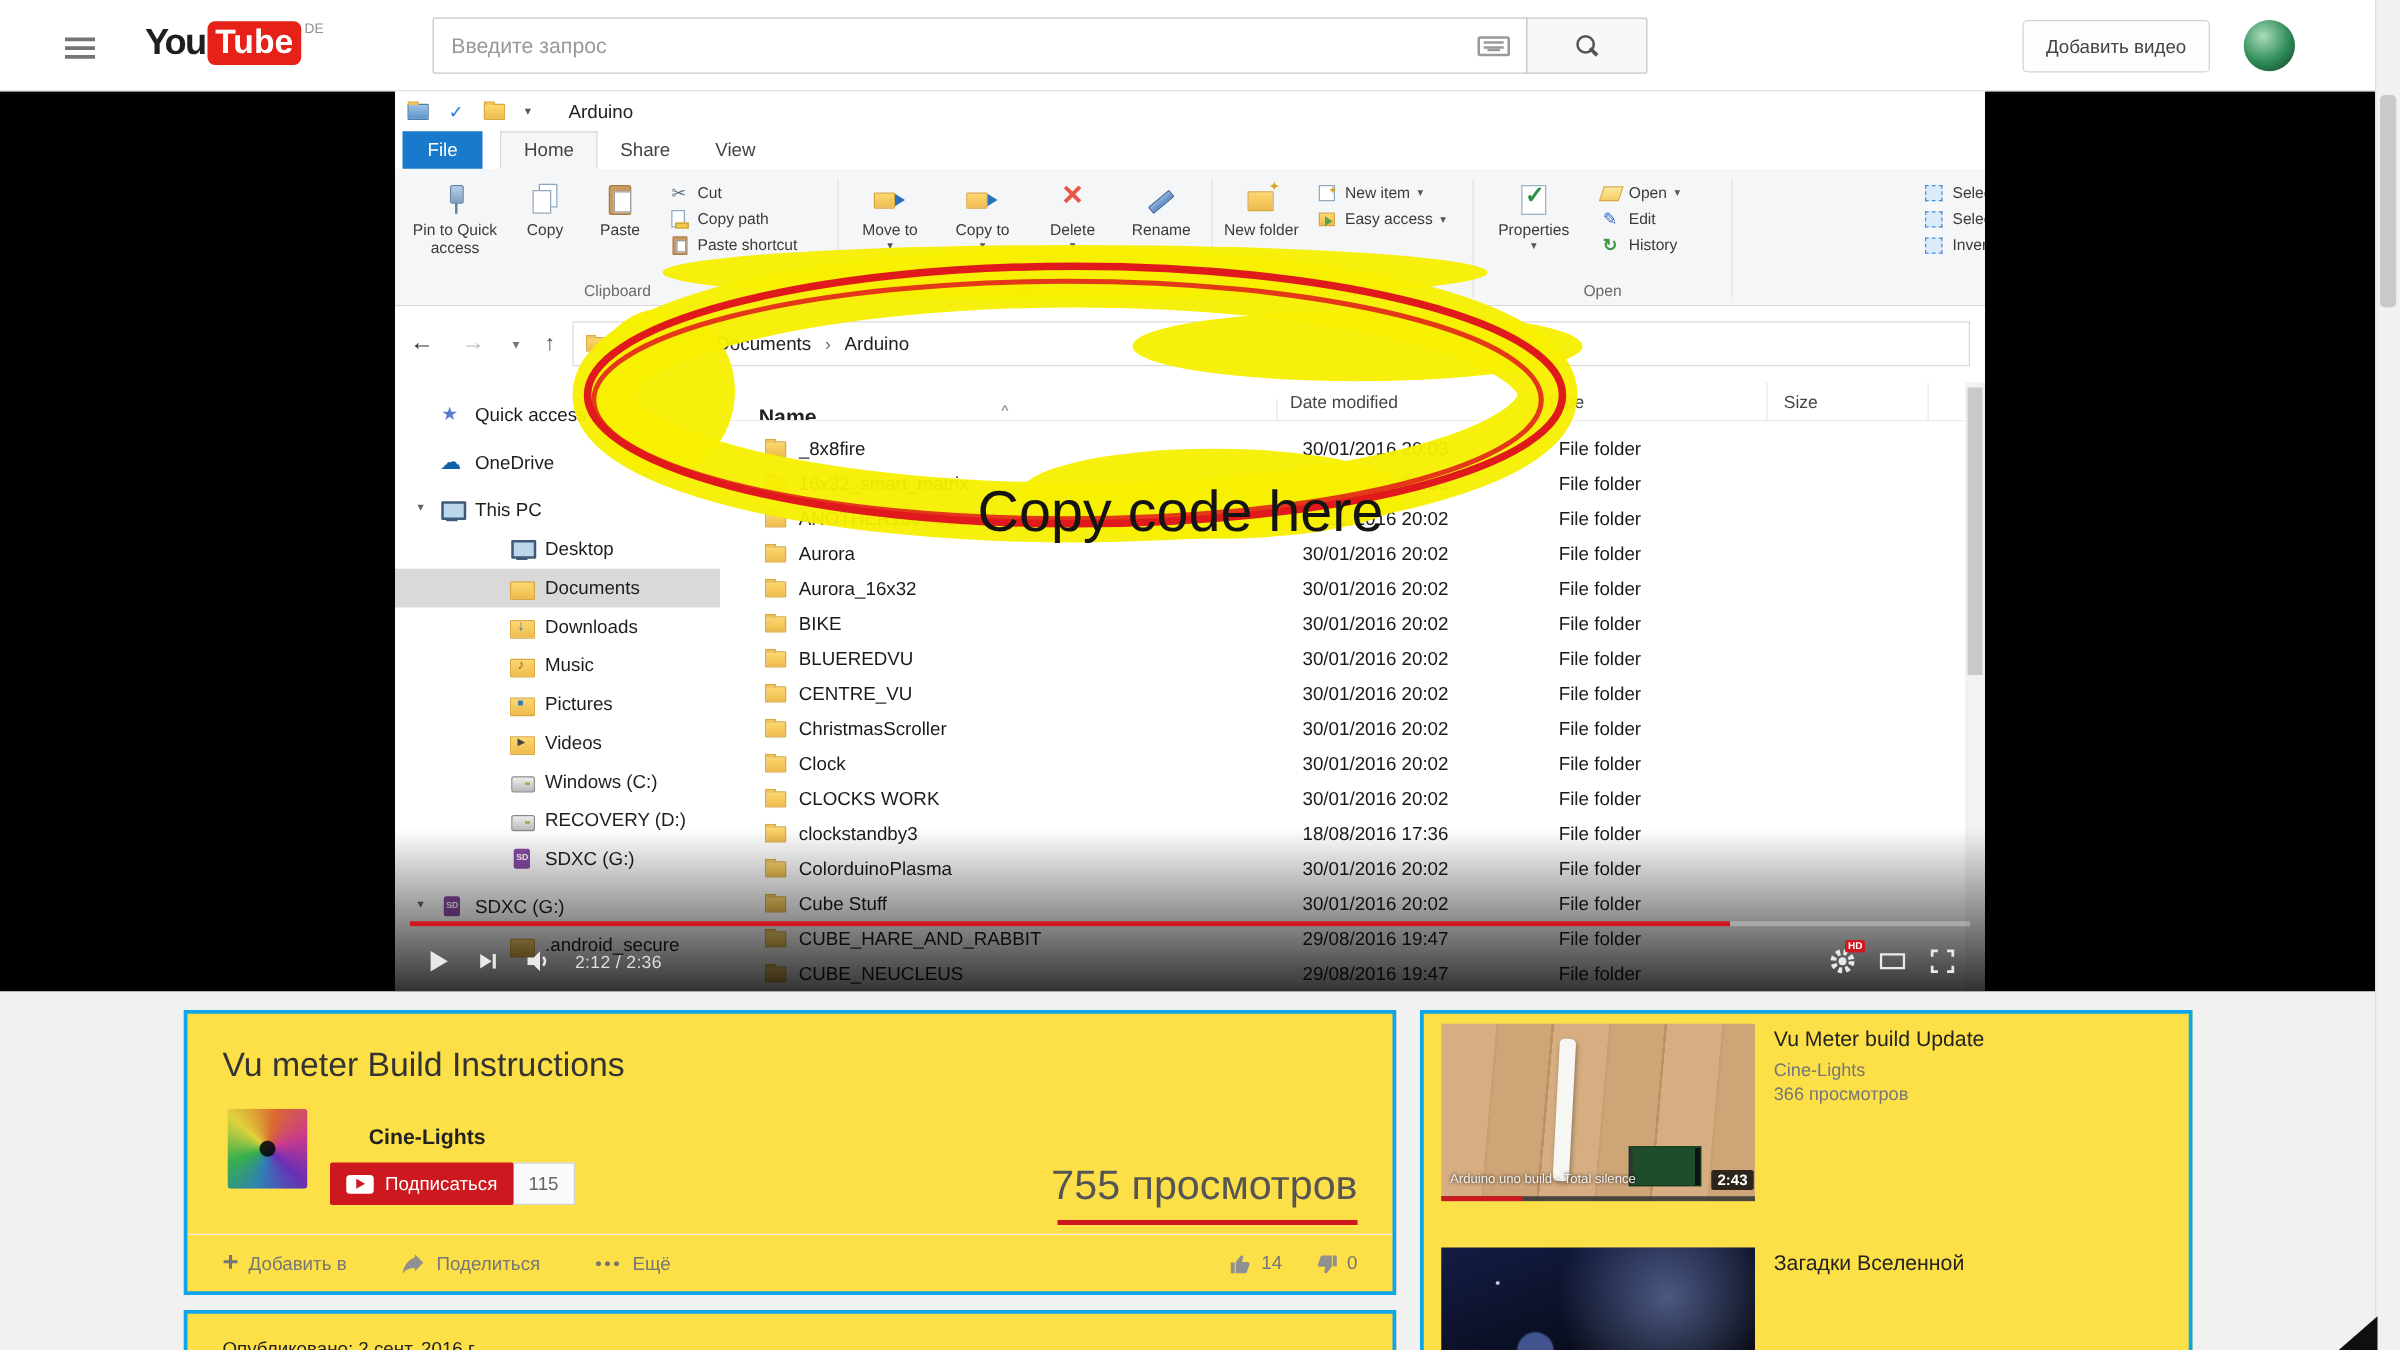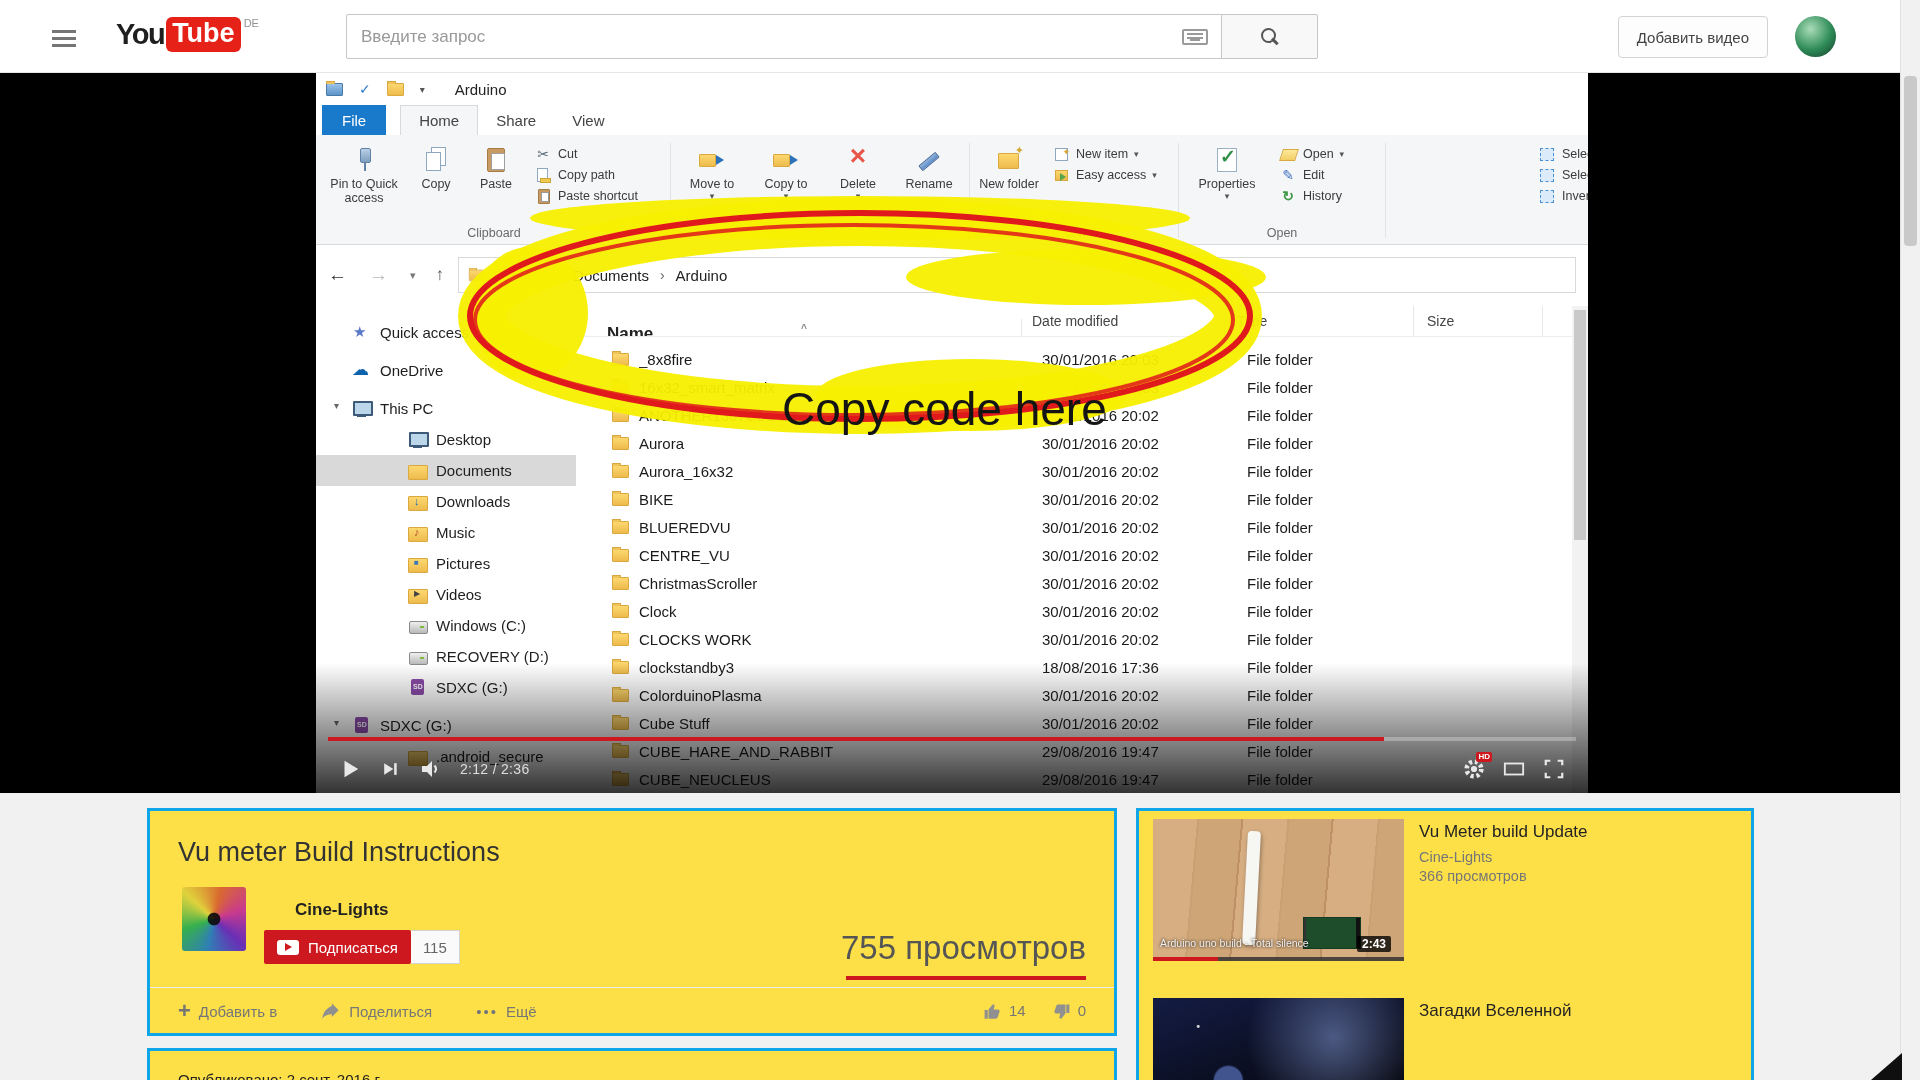--- a/index.html
+++ b/index.html
@@ -175,21 +175,21 @@
   .info-ic::before{content:"i"}
   .toggle{width:37px;height:17px;background:#4d90cb;border-radius:10px;position:relative;cursor:pointer}
   .knob{position:absolute;right:-2px;top:-2px;width:21px;height:21px;border-radius:50%;background:#fff;border:1px solid #ccc;box-shadow:0 1px 2px rgba(0,0,0,.3)}
   .nx-item{display:flex;gap:15px;padding:8px 14px;cursor:pointer}
   .nx-item2{margin-top:21px}
   .nx-thumb{width:251px;height:142px;position:relative;flex:none;overflow:hidden;background:#222}
   .nx-thumb1{background:repeating-linear-gradient(95deg,#d6ae82 0 44px,#c9a073 44px 46px,#cda577 46px 88px,#bd9165 88px 90px)}
   .vu-strip{position:absolute;left:92px;top:12px;width:13px;height:114px;background:#f6f6f2;border-radius:4px;transform:rotate(3deg);box-shadow:1px 2px 4px rgba(0,0,0,.35)}
   .pcb{position:absolute;left:150px;top:98px;width:58px;height:32px;background:#1d4d2b;border:1px solid #143a20;box-shadow:inset 6px 4px 0 -4px #333,inset -14px -6px 0 -10px #111}
   .nx-cap{position:absolute;left:7px;bottom:12px;font-size:10.5px;color:#f0f0f0;text-shadow:0 0 3px #000}
-  .nx-dur{position:absolute;right:13px;bottom:9px;background:rgba(0,0,0,.78);color:#fff;font-size:12px;font-weight:bold;padding:1px 5px;border-radius:2px}
+  .nx-dur{position:absolute;right:1px;bottom:9px;background:rgba(0,0,0,.78);color:#fff;font-size:12px;font-weight:bold;padding:1px 5px;border-radius:2px}
   .nx-prog{position:absolute;left:0;right:0;bottom:0;height:4px;background:rgba(50,50,50,.85)}
   .nx-prog-fill{height:100%;background:#cc181e}
   .nx-thumb2{background:
      radial-gradient(circle at 30% 58%,#41548e 0 7%,rgba(0,0,0,0) 8%),
      radial-gradient(circle at 72% 28%,rgba(130,150,210,.55),rgba(0,0,0,0) 42%),
      radial-gradient(circle at 18% 20%,rgba(255,255,255,.8) 0 1px,rgba(0,0,0,0) 2px),
      radial-gradient(circle at 55% 70%,rgba(255,255,255,.7) 0 1px,rgba(0,0,0,0) 2px),
      radial-gradient(circle at 85% 60%,rgba(255,255,255,.6) 0 1px,rgba(0,0,0,0) 2px),
      linear-gradient(160deg,#141c44,#05070f 70%)}
   .nx-meta{padding-top:2px}

